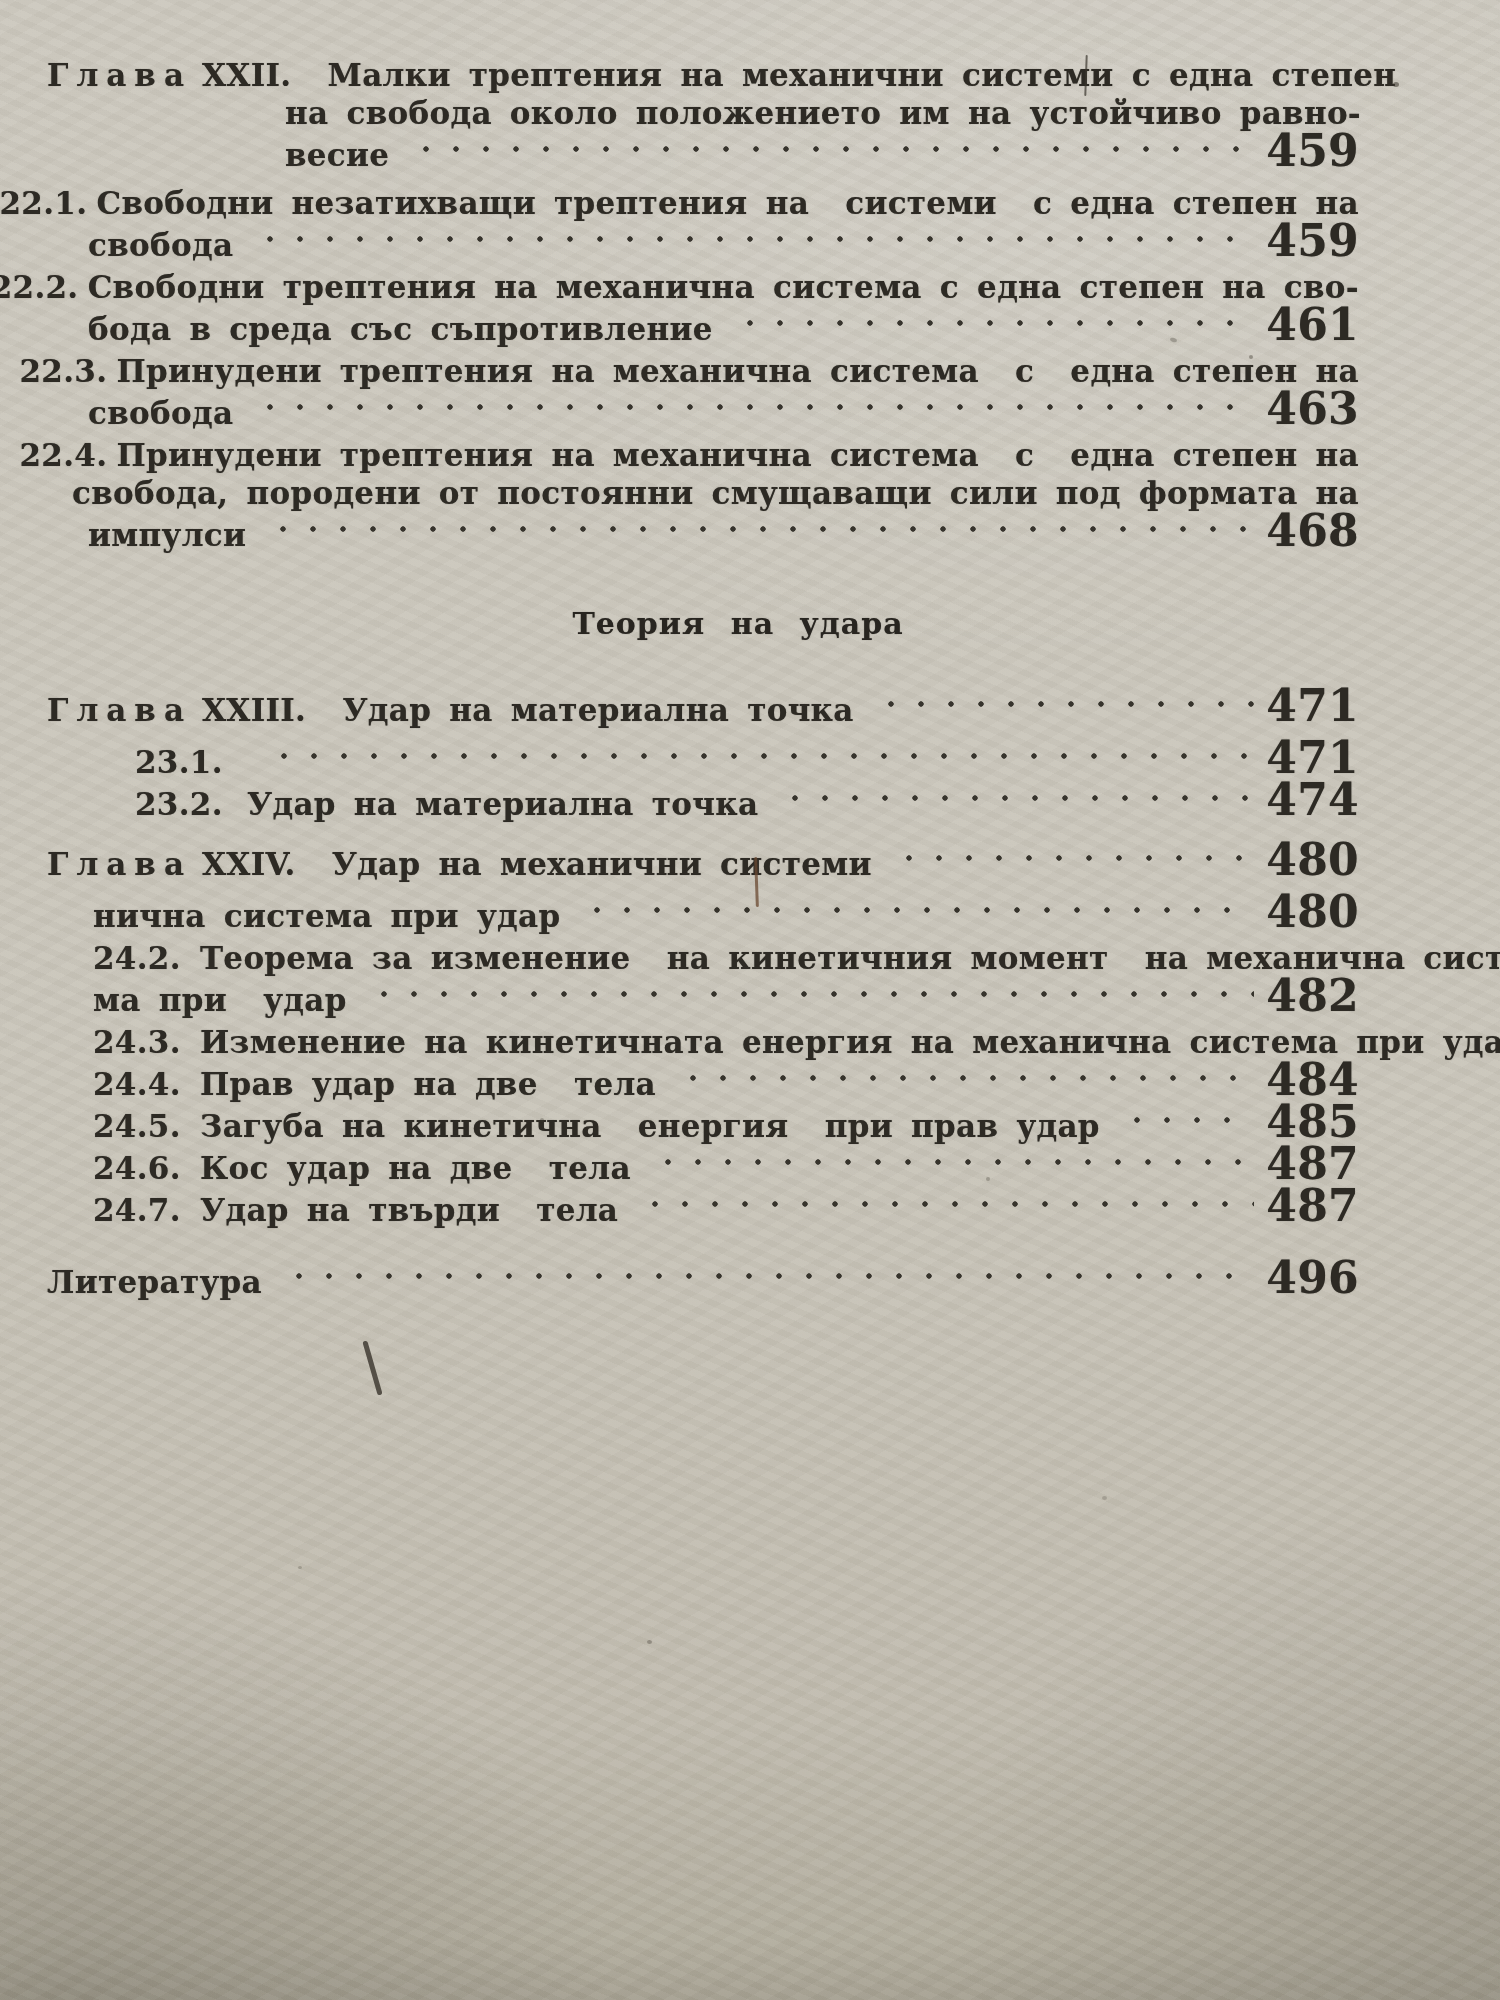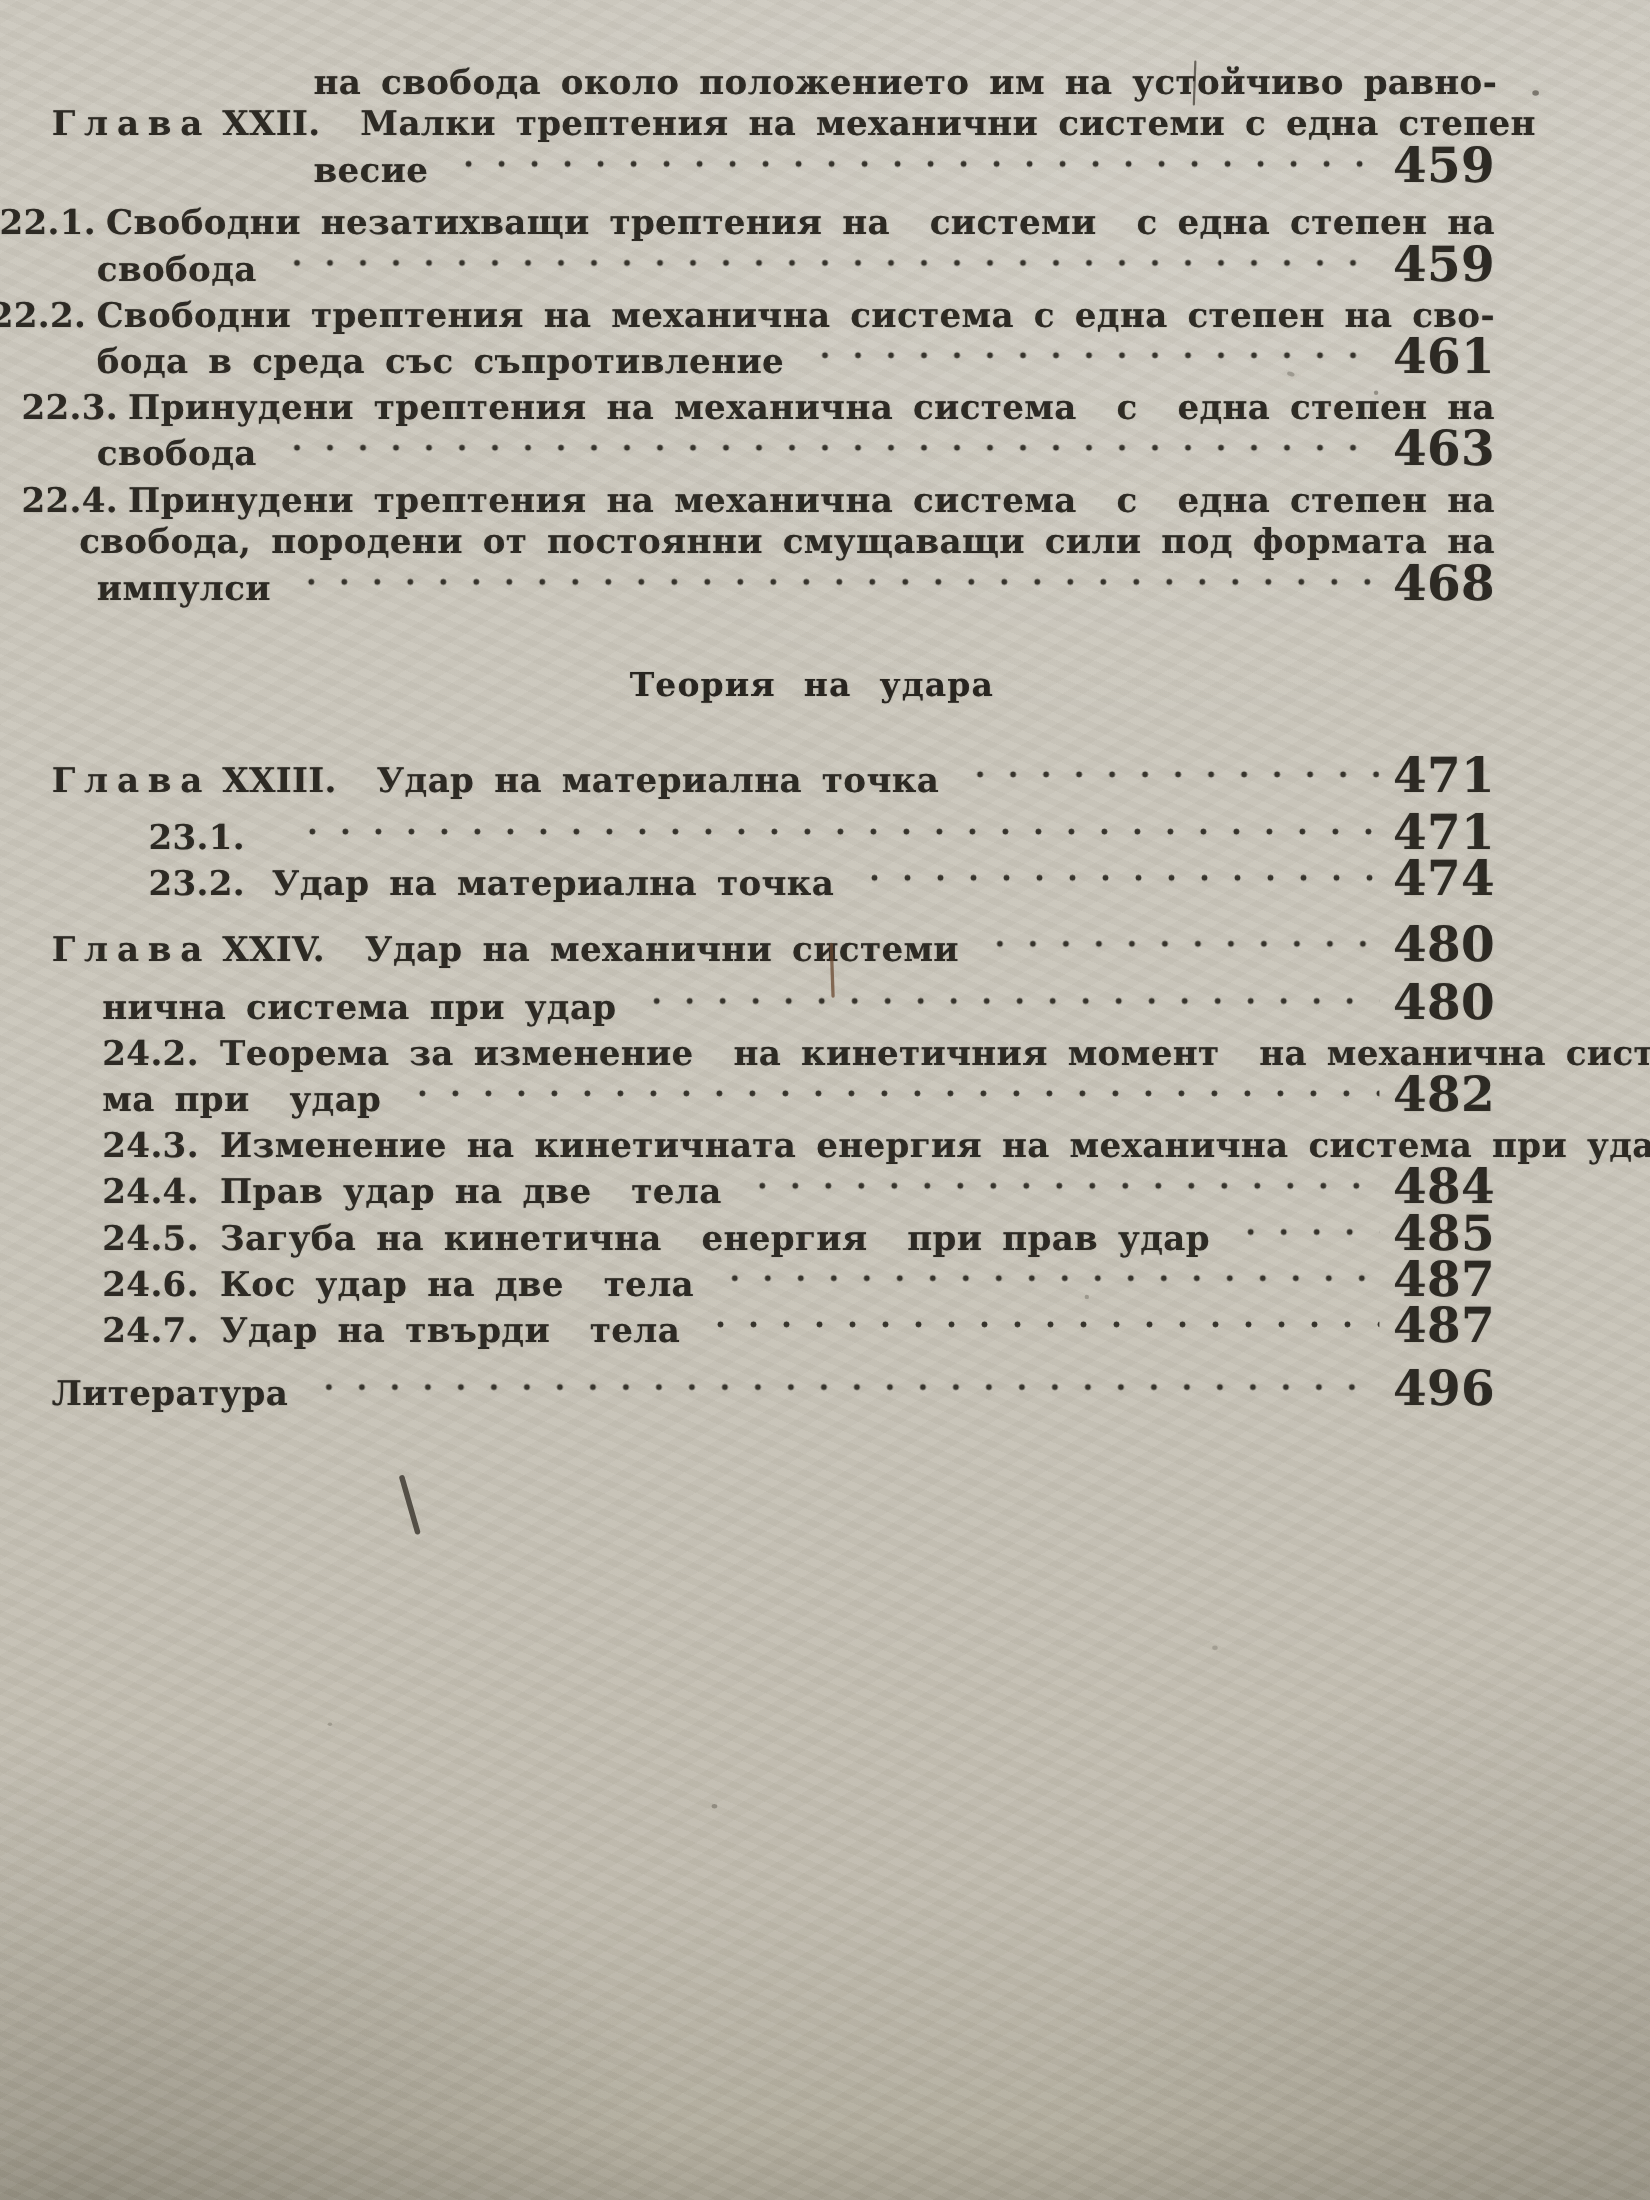--- a/index.html
+++ b/index.html
@@ -50,21 +50,21 @@
   }
   .no-leader .leader{background-image:none;margin:0;flex:0 0 0px;}
   .pg{flex:0 0 auto;min-width:64px;text-align:right;font-size:44px;}
   .theory-heading{
     text-align:center;
     font-size:30px;
     letter-spacing:1px;word-spacing:14px;
     margin:52px 0 46px 70px;
     color:#282520;
   }
-  .lit-row{margin-top:15px;justify-content:space-between;}
+  .lit-row{margin-top:30px;justify-content:space-between;}
   .mark{position:absolute;pointer-events:none;}
   .mark-hairline{left:1085px;top:55px;width:2px;height:41px;background:rgba(58,54,46,0.7);transform:rotate(2deg);border-radius:1px;}
   .mark-brown{left:755px;top:857px;width:3px;height:50px;background:rgba(106,72,48,0.75);transform:rotate(-2deg);border-radius:2px;}
   .mark-diag{left:370px;top:1340px;width:5px;height:56px;background:rgba(52,48,40,0.78);transform:rotate(-16deg);border-radius:3px;}
   .speck{position:absolute;border-radius:50%;background:rgba(60,55,45,0.55);pointer-events:none;}
   .sp1{left:1393px;top:82px;width:6px;height:5px;}
   .sp2{left:1249px;top:355px;width:4px;height:4px;background:rgba(60,55,45,0.4);}
   .sp3{left:1170px;top:338px;width:7px;height:4px;background:rgba(60,55,45,0.3);transform:rotate(20deg);}
   .sp4{left:647px;top:1640px;width:5px;height:4px;background:rgba(60,55,45,0.35);}
   .sp5{left:986px;top:1177px;width:4px;height:4px;background:rgba(60,55,45,0.3);}
@@ -73,26 +73,26 @@
   .sp8{left:540px;top:1118px;width:4px;height:4px;background:rgba(60,55,45,0.3);}
 </style>
 </head>
 <body>
 
 <div class="page">
 
   <div class="toc">
 
     <div class="chapter-block">
-      <div class="row ch-cont">
-        <span class="line-text">на свобода около положението им на устойчиво равно-</span>
-      </div>
       <div class="row">
         <span class="ch-label"><span class="glava">Глава</span><span class="ch-num">XXII.</span>  </span>
         <span class="line-text">Малки трептения на механични системи с една степен</span>
+      </div>
+      <div class="row ch-cont">
+        <span class="line-text">на свобода около положението им на устойчиво равно-</span>
       </div>
       <div class="row ch-cont">
         <span class="line-text">весие</span>
         <span class="leader"></span>
         <span class="pg">459</span>
       </div>
     </div>
 
     <div class="section-block">
       <div class="entry-group">

